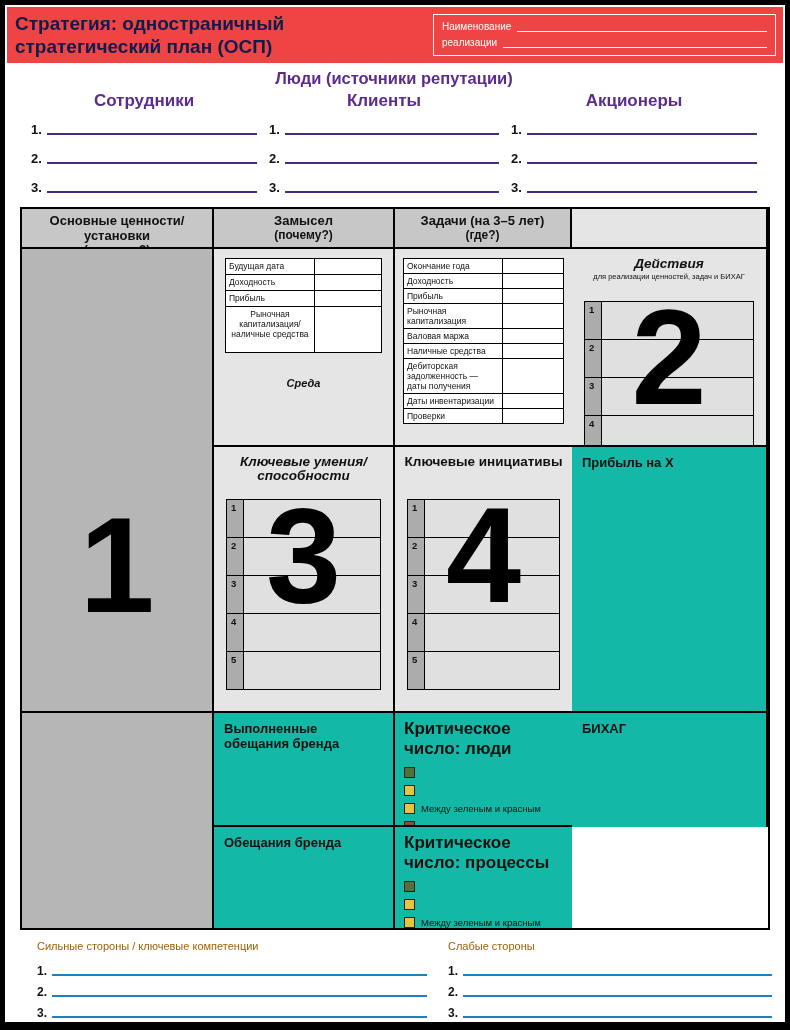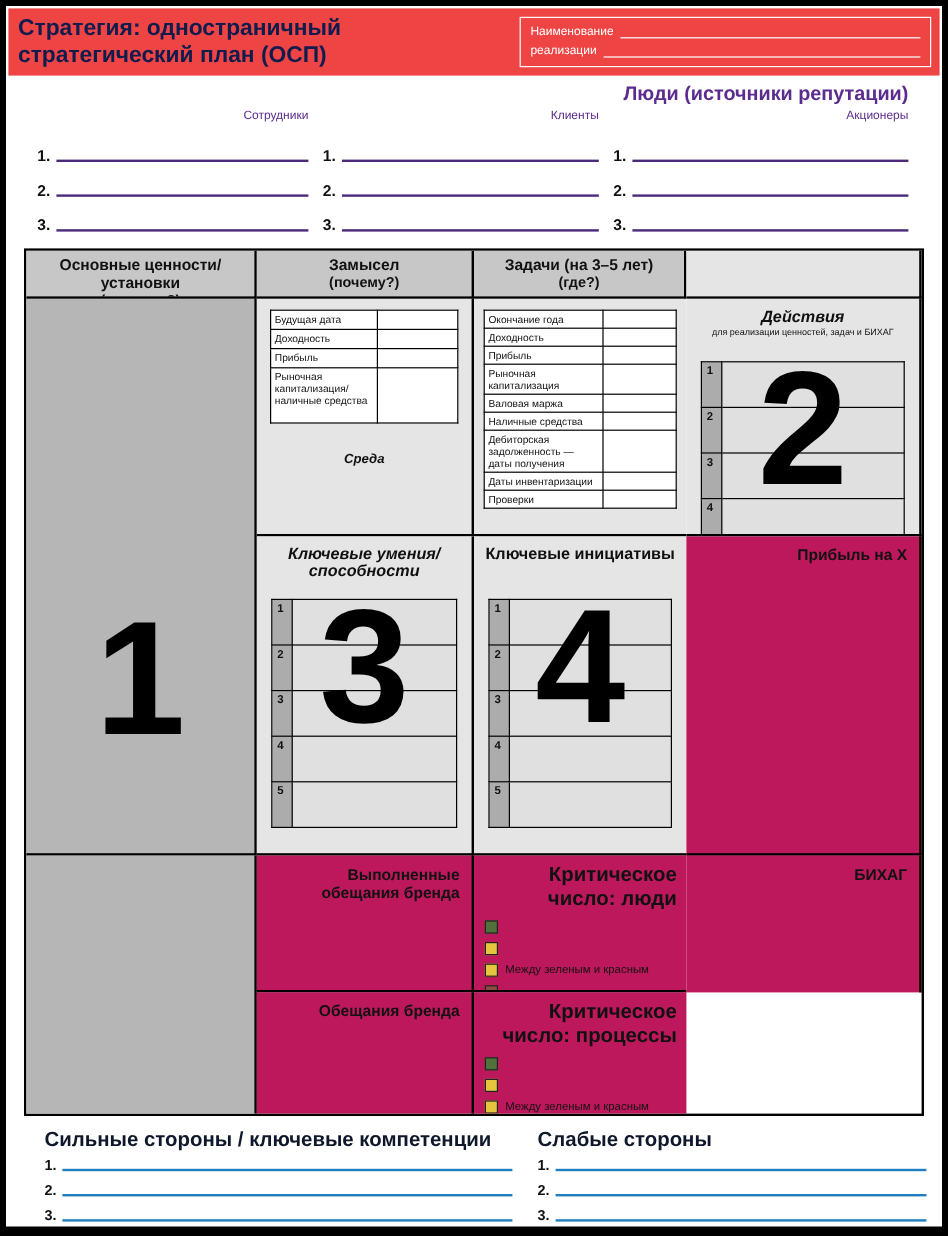--- a/index.html
+++ b/index.html
@@ -13,54 +13,54 @@
 
   
   .header { position:absolute; left:2px; top:2px; width:776px; height:56px; background:#ef4444; }
   .header-title { color:#0e1c4e; font-weight:bold; font-size:19px; line-height:23px; padding:5px 0 0 8px; }
   .org-box { position:absolute; right:7px; top:7px; width:343px; height:42px; border:1px solid #fff; padding:4px 8px 2px 8px; }
   .org-row { display:flex; color:#fff; font-size:10px; line-height:16px; height:16px; }
   .org-line { flex:1; border-bottom:1px solid #fff; margin:0 0 3px 6px; }
 
   
   .people { position:absolute; left:26px; top:64px; width:726px; }
-  .people-title { text-align:right; color:#5b2c8d; font-weight:bold; font-size:16.5px; }
+  .people-title { text-align:center; color:#5b2c8d; font-weight:bold; font-size:16.5px; }
   .people-cols { display:flex; justify-content:space-between; margin-top:3px; }
   .pcol-0 { width:226px; } .pcol-1 { width:230px; } .pcol-2 { width:246px; }
-  .pcol-title { text-align:right; color:#5b2c8d; font-weight:normal; font-size:10px; height:18px; }
+  .pcol-title { text-align:center; color:#5b2c8d; font-weight:bold; font-size:17px; height:18px; }
   .pline { display:flex; height:29px; font-weight:bold; font-size:13px; }
   .pline .pnum { align-self:flex-end; margin-bottom:1px; }
   .pline .line { flex:1; align-self:flex-end; border-bottom:2px solid #4b2a7c; margin:0 0 3px 5px; }
 
   
   .grid {
     position:absolute; left:15px; top:202px; width:750px; height:723px;
     border:2px solid #000; display:grid;
     grid-template-columns:192px 181px 177px 1fr;
     grid-template-rows:40px 198px 266px 114px 1fr;
   }
   .cell { position:relative; overflow:hidden; }
   .br { border-right:2px solid #000; }
   .bb { border-bottom:2px solid #000; }
   .hcell { background:#c7c7c7; text-align:center; padding-top:4px; font-weight:bold; font-size:13px; line-height:15px; }
   .hcell .sub { font-size:12px; }
   .col1 { background:#b6b6b6; }
   .acell, .bcell { background:#e5e5e5; }
-  .wcell { background:#be185d;text-align:right; }
+  .wcell { background:#14b8a6; }
   .span-ab { grid-row:2 / 4; grid-column:1; }
   .span-cd { grid-row:4 / 6; grid-column:1; }
 
   
   .mtable { border-collapse:collapse; background:#fff; margin:9px auto 0 auto; }
   .mtable td { border:1px solid #000; font-size:8.5px; line-height:10px; padding:2px 3px; vertical-align:top; }
   .mtable .val { background:#fff; }
   .tasks { width:calc(100% - 22px); }
   .tasks .lbl { width:57%; }
   .tasks tr { height:16px; }
-  .tasks tr.tall { height:46px; }
+  .tasks tr.tall { height:46px;text-align:center; }
   .goals { width:calc(100% - 16px); }
   .goals .lbl { width:62%; }
   .goals tr { height:15px; }
   .env-label { text-align:center; font-weight:bold; font-style:italic; font-size:11px; margin-top:24px; }
 
   
   .bhead { height:52px; text-align:center; padding-top:8px; }
   .bt { font-weight:bold; font-size:13.5px; line-height:14px; }
   .it { font-style:italic; }
   .bs { font-size:7.5px; margin-top:1px; }
@@ -78,21 +78,21 @@
   .crit { padding:6px 8px 0 9px; }
   .crit-title { font-weight:bold; font-size:17px; margin-bottom:4px; }
   .sq-row { display:flex; align-items:center; height:18px; }
   .sq { width:11px; height:11px; border:1px solid #222; flex:0 0 auto; }
   .sq-label { font-size:9.5px; margin-left:6px; }
 
   
   .footer-block { position:absolute; top:935px; }
   .fb-left { left:32px; width:390px; }
   .fb-right { left:443px; width:324px; }
-  .ftitle { color:#0f172a; font-weight:bold; font-size:17px; height:18px; }
+  .ftitle { color:#a16207; font-weight:normal; font-size:11px; height:18px; }
   .fline { display:flex; height:21px; font-weight:bold; font-size:12px; }
   .fline .fnum { align-self:flex-end; margin-bottom:1px; }
   .fline .line { flex:1; align-self:flex-end; border-bottom:2px solid #1e7fc2; margin:0 0 3px 5px; }
 </style>
 </head>
 <body>
 
 <div class="page">
 
   <div class="header">

